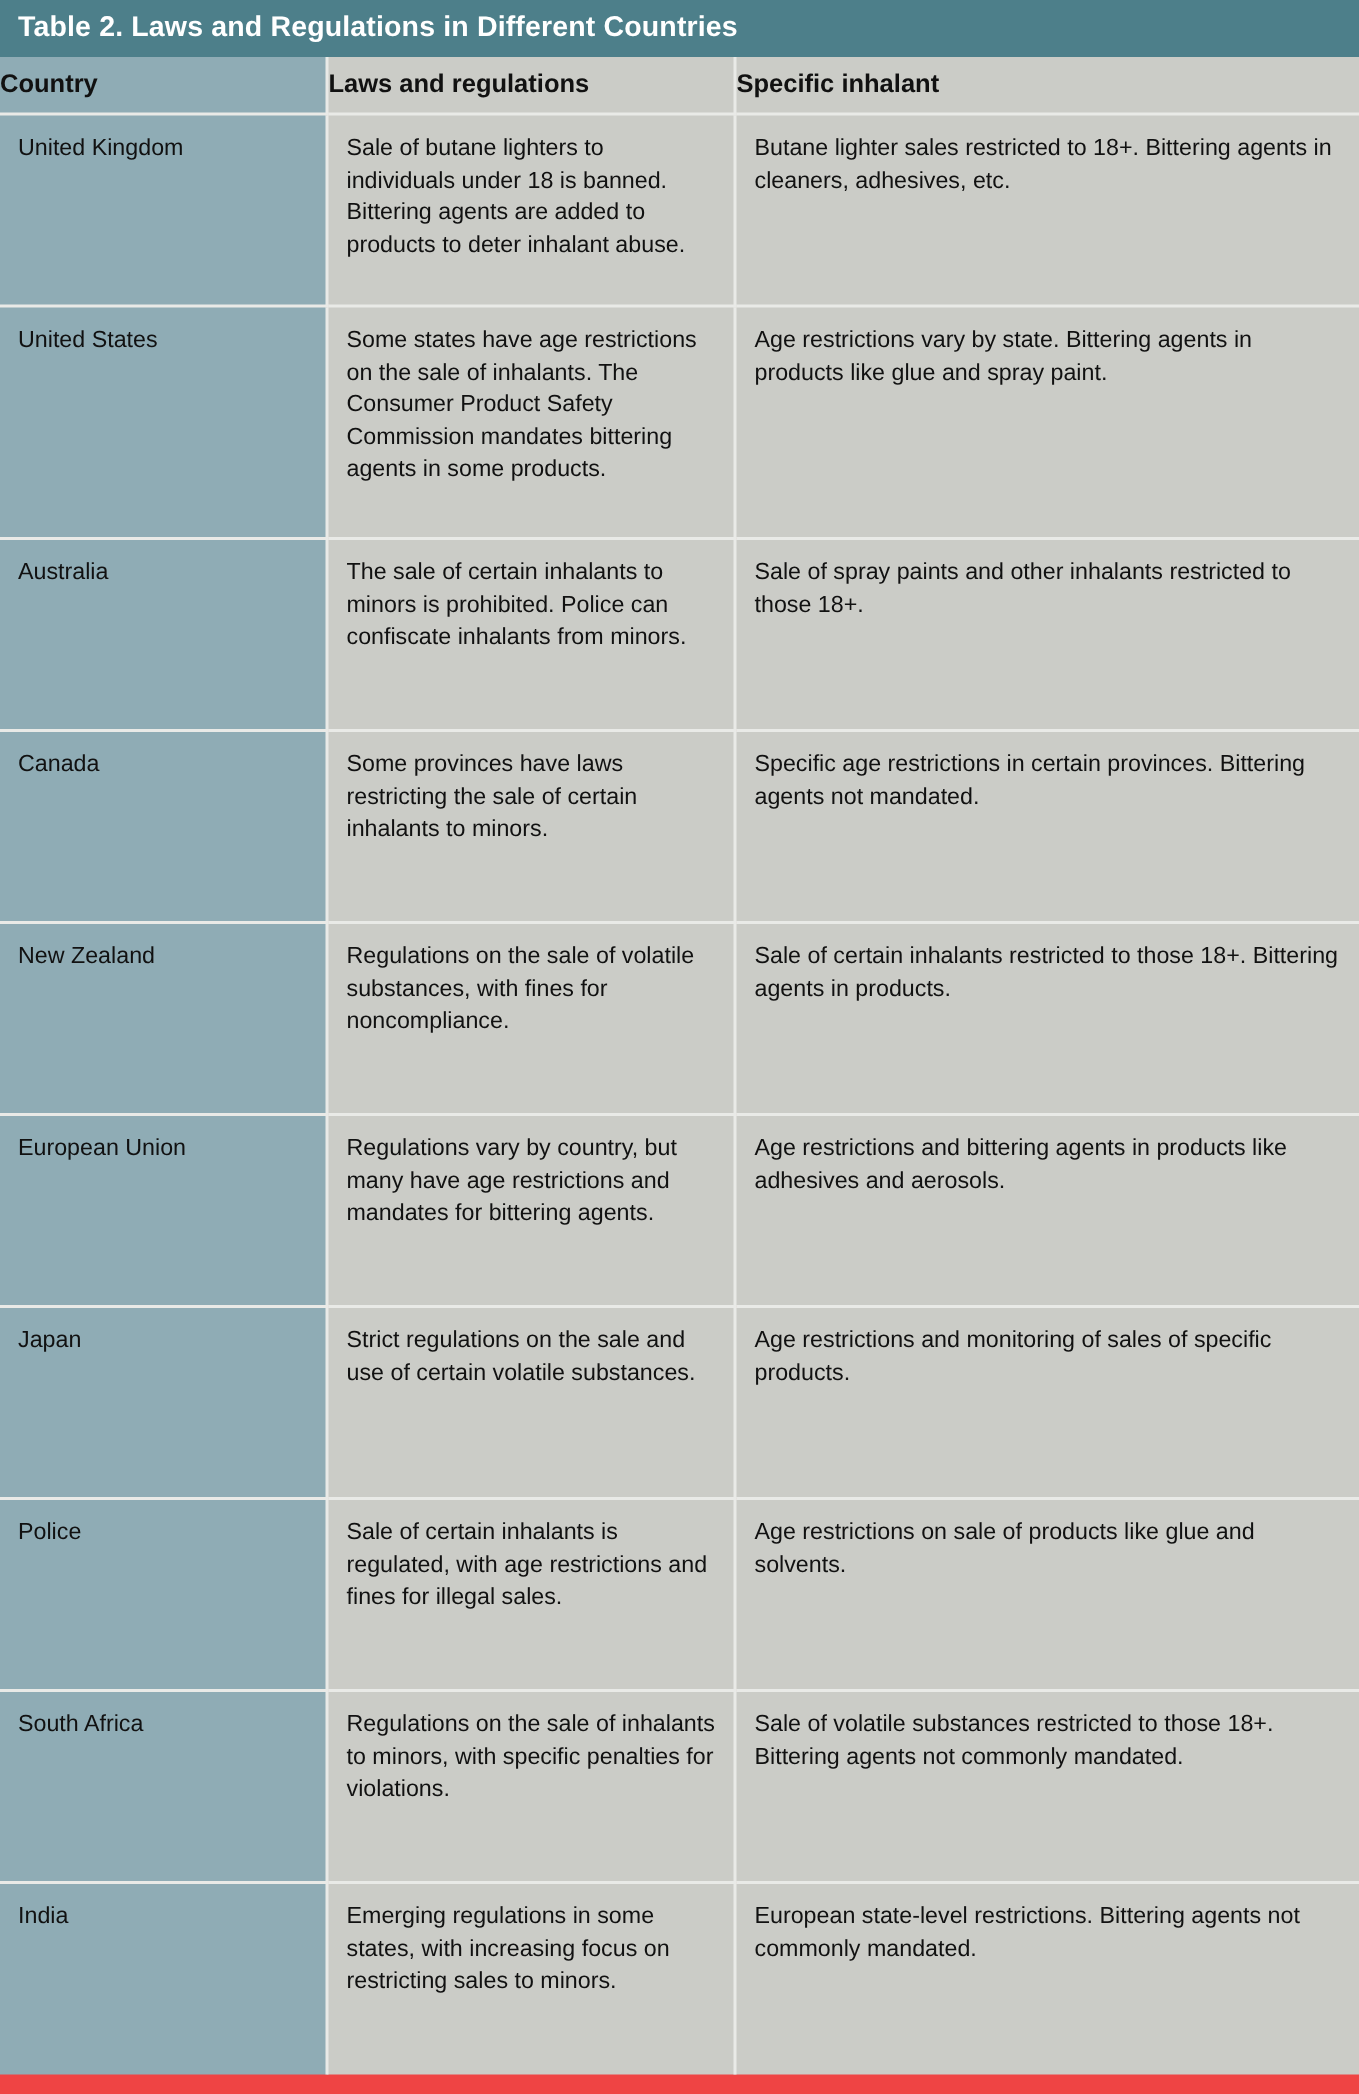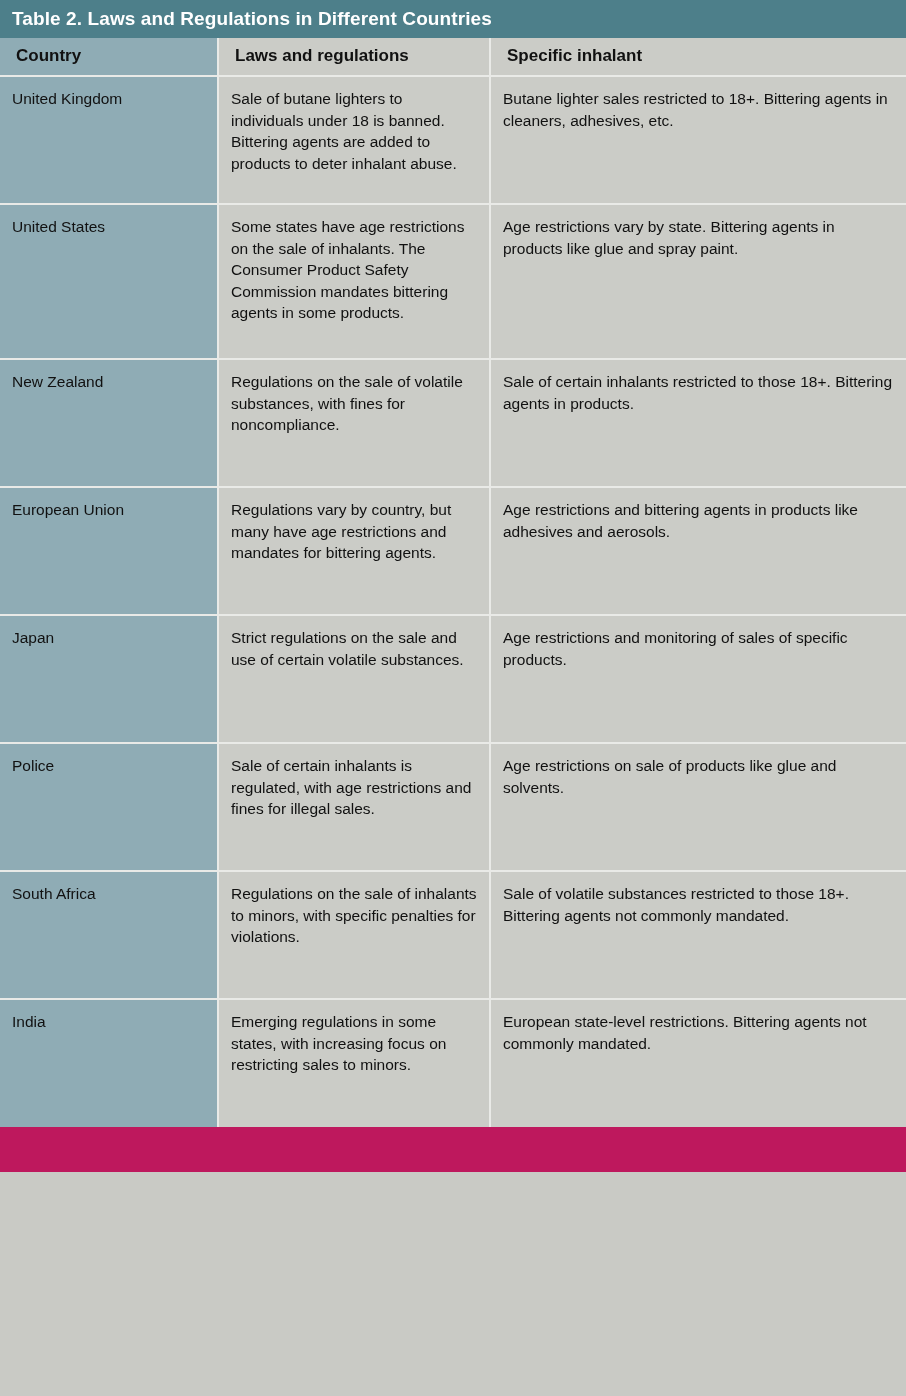--- a/index.html
+++ b/index.html
@@ -11,23 +11,23 @@
   body {
     width: 906px;
     height: 1396px;
     overflow: hidden;
     font-family: "Liberation Sans", sans-serif;
     -webkit-font-smoothing: antialiased;
   }
 
   .table-wrap {
     width: 906px;
-    height: 1172px;
+    height: 1396px;
     box-sizing: border-box;
-    background: #be185d;
+    background: #ef4444;
     position: relative;
   }
 
   
   .table-title {
     height: 38px;
     background: #4d7f8a;
     color: #ffffff;
     font-size: 19px;
     font-weight: bold;
@@ -48,21 +48,21 @@
 
   col.c-country   { width: 218px; }
   col.c-laws      { width: 272px; }
   col.c-measures  { width: 416px; }
 
   thead th {
     font-size: 17px;
     font-weight: bold;
     text-align: left;
     vertical-align: middle;
-    padding: 8px 10px 9px 16px;
+    padding: 8px 10px 9px 0;
     height: 37px;
     box-sizing: border-box;
     color: #111111;
     border-right: 2px solid #e9eae7;
     border-bottom: 2px solid #e9eae7;
   }
   thead th.h-country {
     background: #8facb5;
   }
   thead th.h-laws,
@@ -119,20 +119,30 @@
           <td class="cell-country">United Kingdom</td>
           <td class="cell-laws">Sale of butane lighters to individuals under 18 is banned. Bittering agents are added to products to deter inhalant abuse.</td>
           <td class="cell-measures">Butane lighter sales restricted to 18+. Bittering agents in cleaners, adhesives, etc.</td>
         </tr>
         <tr style="height: 155px;">
           <td class="cell-country">United States</td>
           <td class="cell-laws">Some states have age restrictions on the sale of inhalants. The Consumer Product Safety Commission mandates bittering agents in some products.</td>
           <td class="cell-measures">Age restrictions vary by state. Bittering agents in products like glue and spray paint.</td>
         </tr>
         <tr style="height: 128px;">
+          <td class="cell-country">Australia</td>
+          <td class="cell-laws">The sale of certain inhalants to minors is prohibited. Police can confiscate inhalants from minors.</td>
+          <td class="cell-measures">Sale of spray paints and other inhalants restricted to those 18+.</td>
+        </tr>
+        <tr style="height: 128px;">
+          <td class="cell-country">Canada</td>
+          <td class="cell-laws">Some provinces have laws restricting the sale of certain inhalants to minors.</td>
+          <td class="cell-measures">Specific age restrictions in certain provinces. Bittering agents not mandated.</td>
+        </tr>
+        <tr style="height: 128px;">
           <td class="cell-country">New Zealand</td>
           <td class="cell-laws">Regulations on the sale of volatile substances, with fines for noncompliance.</td>
           <td class="cell-measures">Sale of certain inhalants restricted to those 18+. Bittering agents in products.</td>
         </tr>
         <tr style="height: 128px;">
           <td class="cell-country">European Union</td>
           <td class="cell-laws">Regulations vary by country, but many have age restrictions and mandates for bittering agents.</td>
           <td class="cell-measures">Age restrictions and bittering agents in products like adhesives and aerosols.</td>
         </tr>
         <tr style="height: 128px;">

